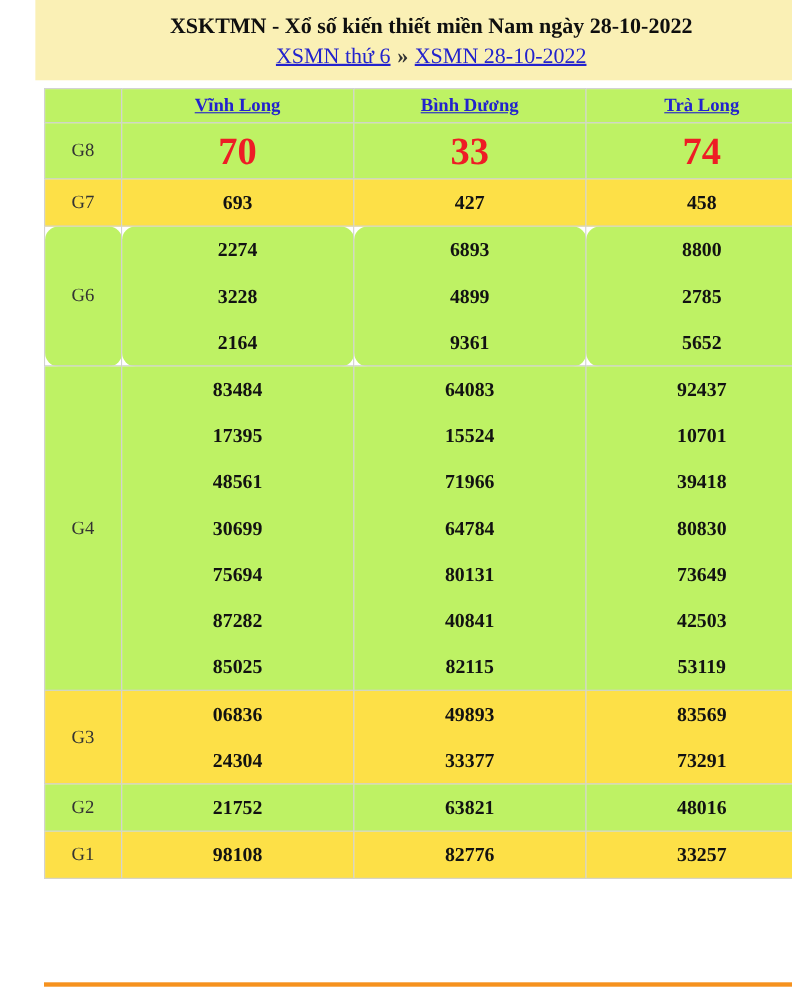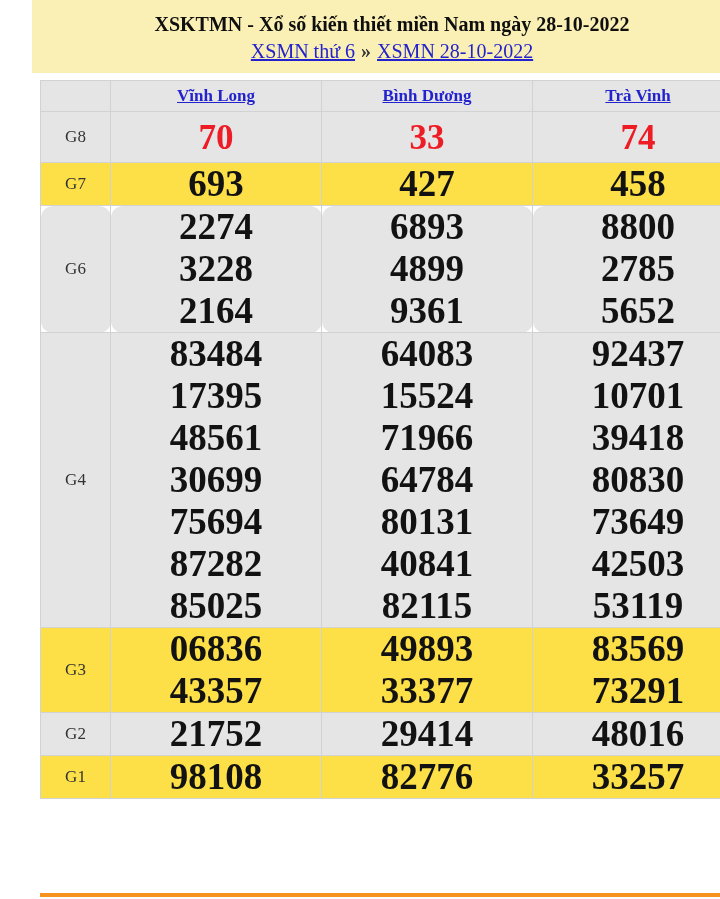--- a/index.html
+++ b/index.html
@@ -49,39 +49,39 @@
     top: 80px;
     width: 704px;
     border-collapse: collapse;
     table-layout: fixed;
     border: 1px solid #b9b9b9;
   }
   table.lotto td {
     border: 1px solid #d2d2d2;
     text-align: center;
     vertical-align: middle;
-    background: #e5e5e5;
+    background: #bef264;
   }
   .col-label { width: 70px; }
   .head-row td { height: 31px; background: #fcfcfc; }
   .col-head-link {
     font-size: 17px;
     font-weight: bold;
     color: #2323cd;
     text-decoration: underline;
     cursor: pointer;
   }
   .label-cell {
     font-size: 17px;
     color: #333333;
     font-weight: 400;
   }
   tr.alt td { background: #fde047; }
   .num {
-    font-size: 37px;
+    font-size: 18px;
     font-weight: bold;
     color: #121212;
     line-height: 42px;
   }
   tr.row-g8 td { height: 51px; }
   tr.row-g8 .num { font-size: 35px; color: #ee1d25; line-height: 49px; }
   tr.row-g7 td, tr.row-g5 td, tr.row-g2 td, tr.row-g1 td { height: 43px; }
   tr.row-g6 td { height: 126px; border-radius: 12px; }
   tr.row-g4 td { height: 294px; }
   tr.row-g3 td { height: 84px; }
@@ -121,21 +121,21 @@
     <tbody>
         <tr class="head-row">
       <td class="label-cell"></td>
       <td>
         <a class="col-head-link">Vĩnh Long</a>
       </td>
       <td>
         <a class="col-head-link">Bình Dương</a>
       </td>
       <td>
-        <a class="col-head-link">Trà Vinh</a>
+        <a class="col-head-link">Trà Long</a>
       </td>
     </tr>
 
     <tr class="row-g8">
       <td class="label-cell">G8</td>
       <td>
             <div class="num">70</div>
           </td>
       <td>
             <div class="num">33</div>
@@ -206,39 +206,39 @@
         <div class="num">73649</div>
         <div class="num">42503</div>
         <div class="num">53119</div>
       </td>
     </tr>
 
     <tr class="row-g3 alt">
       <td class="label-cell">G3</td>
       <td>
         <div class="num">06836</div>
-        <div class="num">43357</div>
+        <div class="num">24304</div>
       </td>
       <td>
         <div class="num">49893</div>
         <div class="num">33377</div>
       </td>
       <td>
         <div class="num">83569</div>
         <div class="num">73291</div>
       </td>
     </tr>
 
     <tr class="row-g2">
       <td class="label-cell">G2</td>
       <td>
             <div class="num">21752</div>
           </td>
       <td>
-            <div class="num">29414</div>
+            <div class="num">63821</div>
           </td>
       <td>
             <div class="num">48016</div>
           </td>
     </tr>
 
     <tr class="row-g1 alt">
       <td class="label-cell">G1</td>
       <td>
             <div class="num">98108</div>

